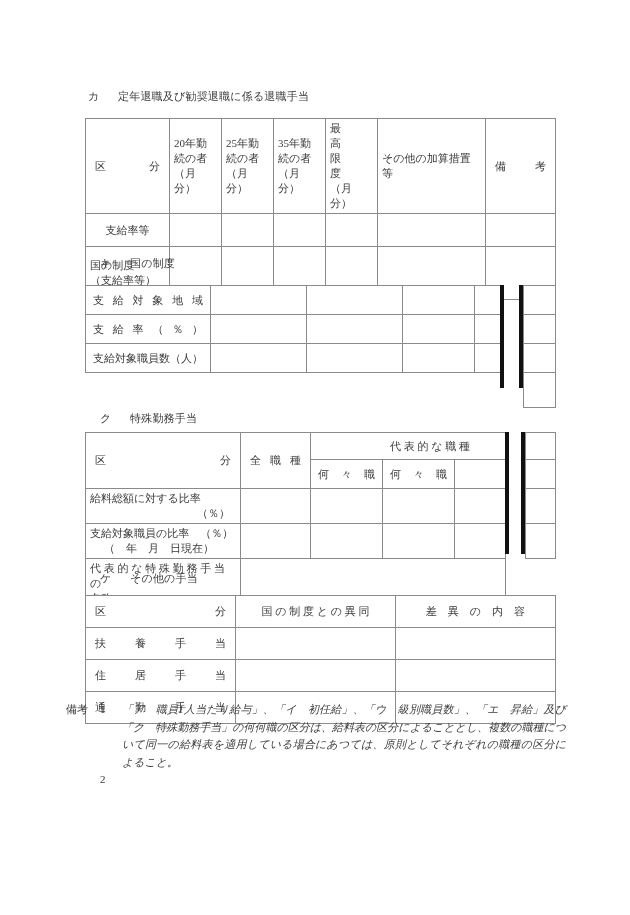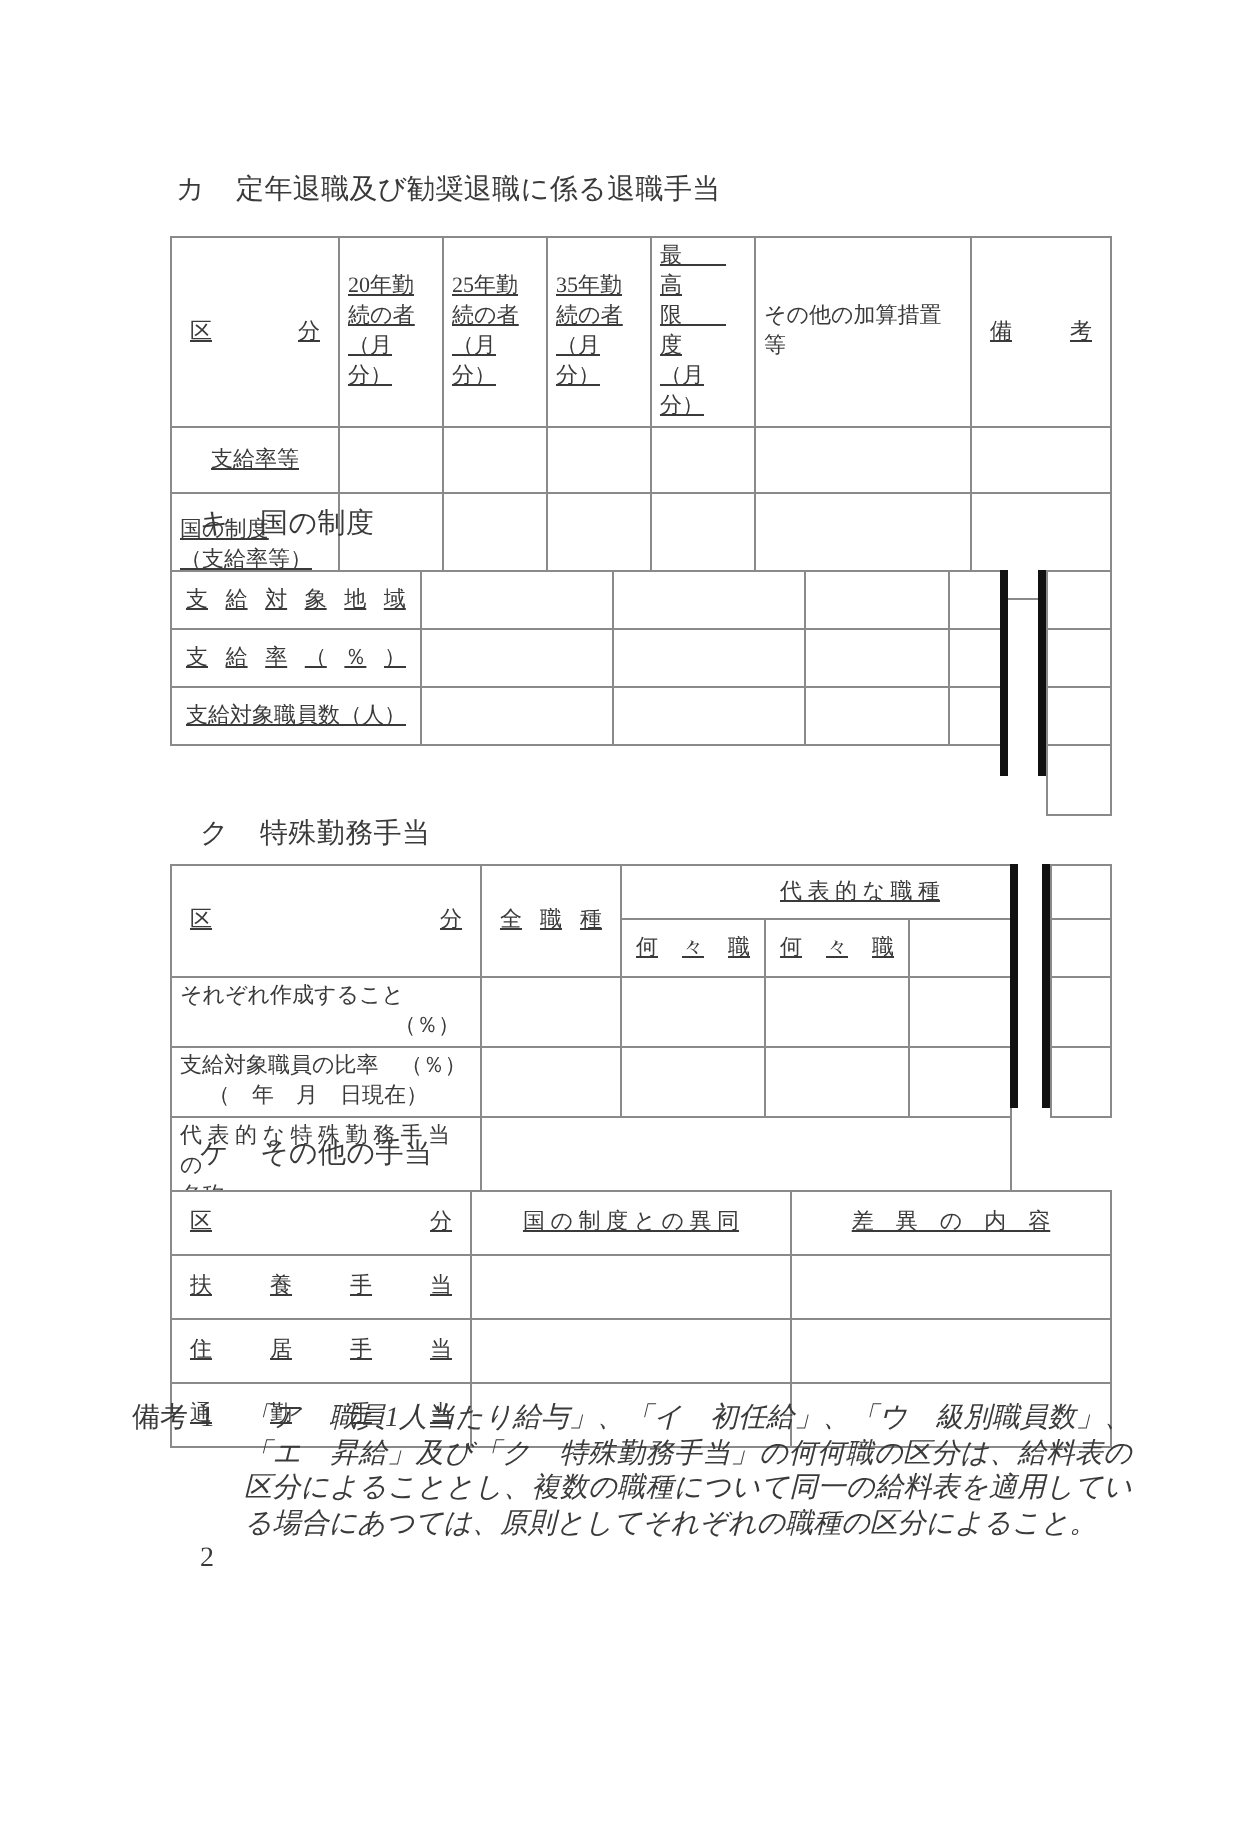--- a/index.html
+++ b/index.html
@@ -18,21 +18,21 @@
   .page {
     position: absolute;
     left: 0; top: 0;
     width: 630px;
     height: 915px;
   }
 
   
   .section-heading {
     position: absolute;
-    font-size: 14px;
+    font-size: 11px;
     line-height: 14px;
     color: #3a3a3a;
     white-space: nowrap;
     letter-spacing: 0.2px;
   }
   .section-heading .sec-mark {
     display: inline-block;
     width: 30px;
   }
 
@@ -60,40 +60,40 @@
     justify-content: space-between;
     padding: 0 5px;
     box-sizing: border-box;
   }
   .spread-narrow {
     display: flex;
     justify-content: space-between;
     padding: 0 3px;
     box-sizing: border-box;
   }
-  .ctr { text-align: center; text-decoration: underline; }
+  .ctr { text-align: center; }
   .lft { text-align: left; }
   .two-line { line-height: 14px; }
 
   
   .line-a { display: block; text-align: left; }
   .line-b { display: block; text-align: right; padding-right: 6px; }
   .line-c { display: block; text-align: left; padding-left: 14px; }
 
   
   .break-bar {
     position: absolute;
     background: #111111;
     width: 4px;
   }
 
   
   .notes {
     position: absolute;
-    font-size: 14px;
+    font-size: 11px;
     line-height: 17.5px;
     color: #3a3a3a;
   }
   .note-row {
     display: flex;
     align-items: flex-start;
   }
   .note-label {
     width: 34px;
     flex: 0 0 34px;
@@ -337,21 +337,21 @@
               <span>々</span>
               <span>職</span>
             </span>
         </td>
         <td class="ctr">
           <span></span>
         </td>
       </tr>
       <tr>
         <td class="two-line" style="height:30px;">
-          <span class="line-a">それぞれ作成すること</span>
+          <span class="line-a">給料総額に対する比率</span>
           <span class="line-b">（％）</span>
         </td>
         <td></td>
         <td></td>
         <td></td>
         <td></td>
       </tr>
       <tr>
         <td class="two-line" style="height:30px;">
           <span class="line-a">支給対象職員の比率　（％）</span>

